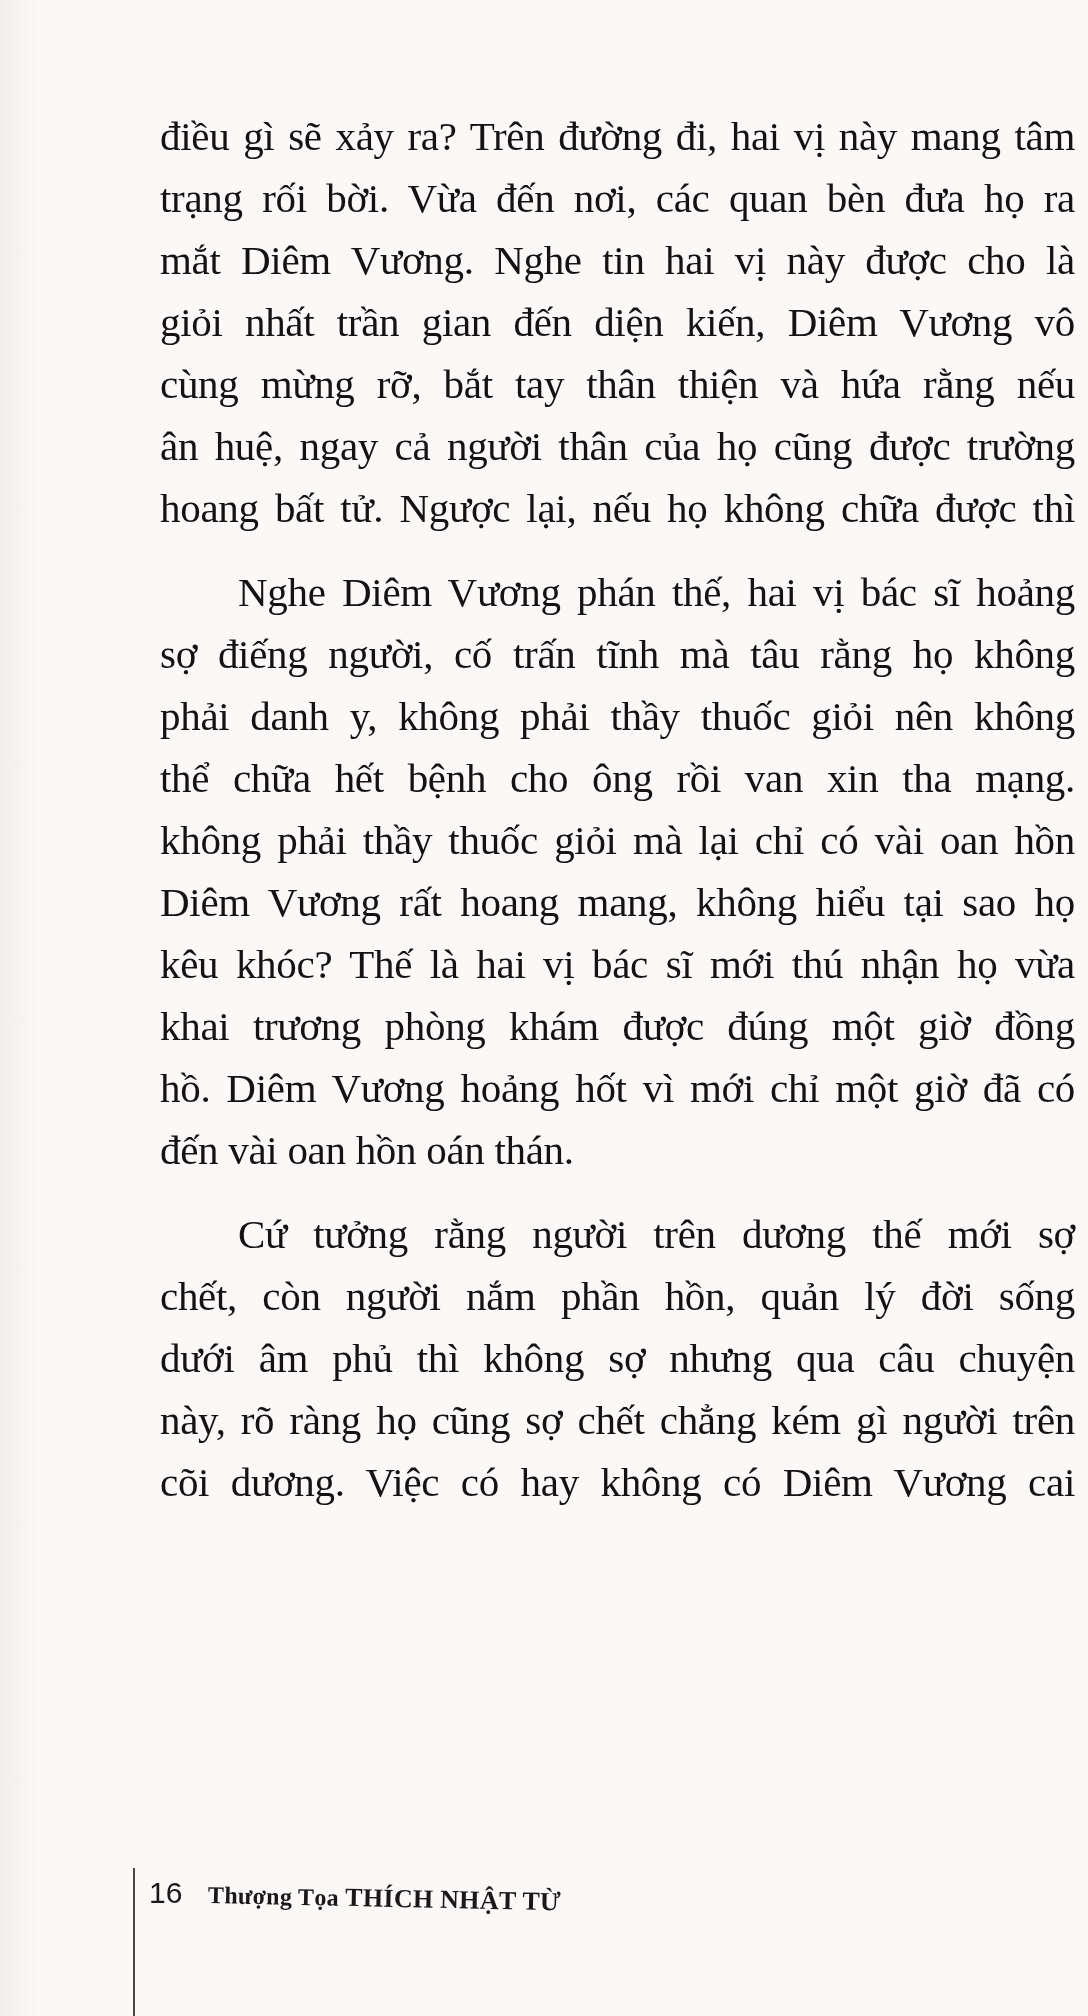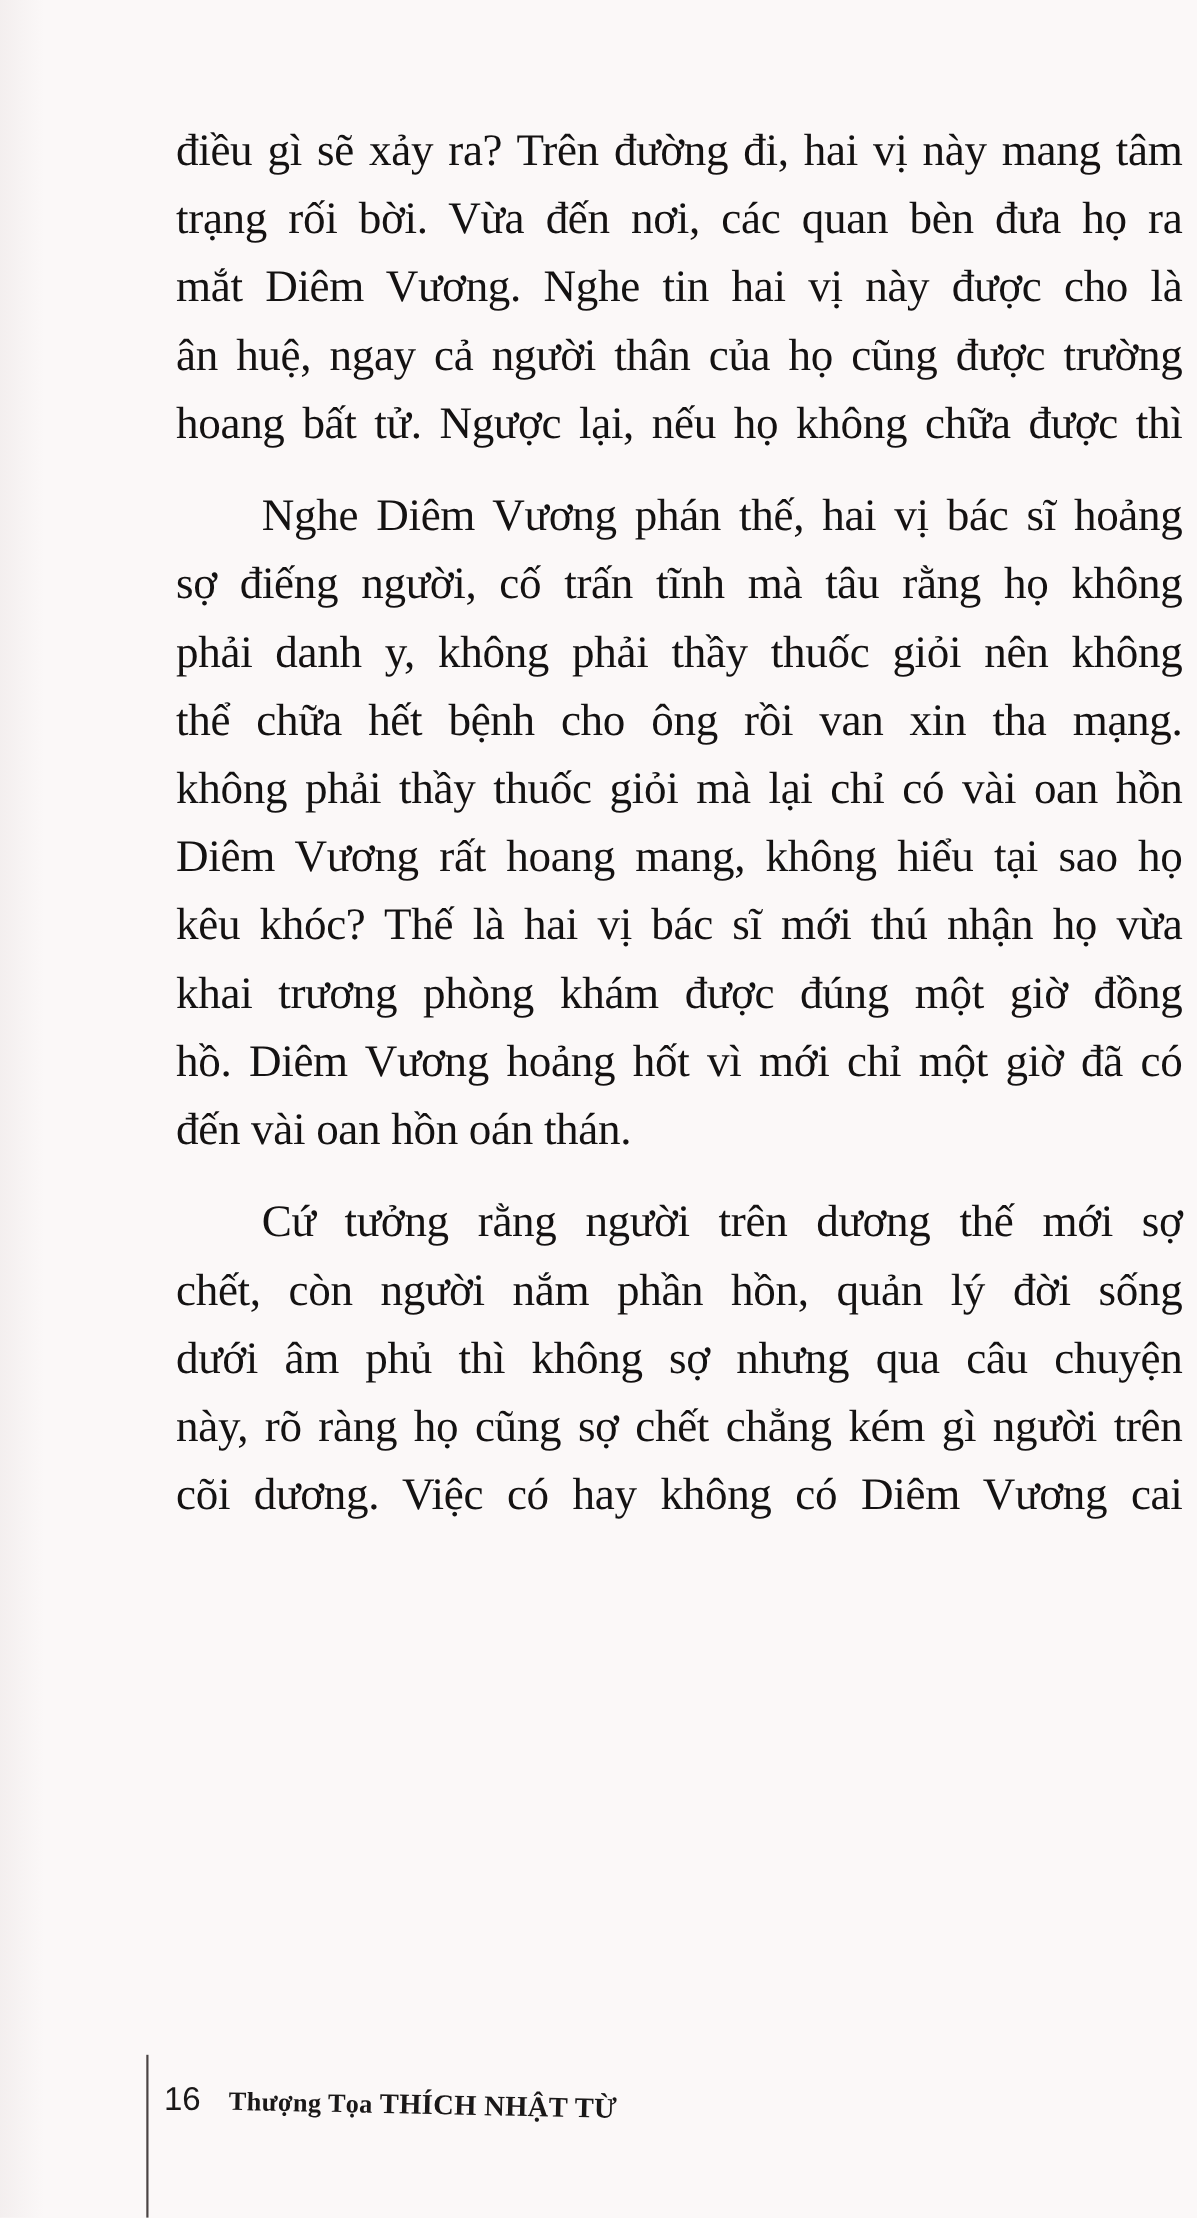--- a/index.html
+++ b/index.html
@@ -53,21 +53,21 @@
     position: absolute;
     left: 133px;
     top: 1868px;
     height: 148px;
     border-left: 2px solid #4a4444;
     padding-left: 14px;
   }
   .footer-row {
     display: flex;
     align-items: baseline;
-    margin-top: 24px;
+    margin-top: 8px;
   }
   .page-number {
     font-family: "Liberation Sans", "DejaVu Sans", sans-serif;
     font-size: 30px;
     color: #1a1818;
     margin-right: 26px;
   }
   .running-head {
     font-family: "Liberation Serif", "DejaVu Serif", serif;
     font-weight: bold;
@@ -84,20 +84,22 @@
 </head>
 <body>
 
 <div class="page">
   <div class="body-text">
 
     <div>
       <span class="line">điều gì sẽ xảy ra? Trên đường đi, hai vị này mang tâm</span>
       <span class="line">trạng rối bời. Vừa đến nơi, các quan bèn đưa họ ra</span>
       <span class="line">mắt Diêm Vương. Nghe tin hai vị này được cho là</span>
+      <span class="line">giỏi nhất trần gian đến diện kiến, Diêm Vương vô</span>
+      <span class="line">cùng mừng rỡ, bắt tay thân thiện và hứa rằng nếu</span>
       <span class="line">ân huệ, ngay cả người thân của họ cũng được trường</span>
       <span class="line">hoang bất tử. Ngược lại, nếu họ không chữa được thì</span>
     </div>
 
     <div class="para-gap"></div>
 
     <div>
       <span class="line indent">Nghe Diêm Vương phán thế, hai vị bác sĩ hoảng</span>
       <span class="line">sợ điếng người, cố trấn tĩnh mà tâu rằng họ không</span>
       <span class="line">phải danh y, không phải thầy thuốc giỏi nên không</span>

